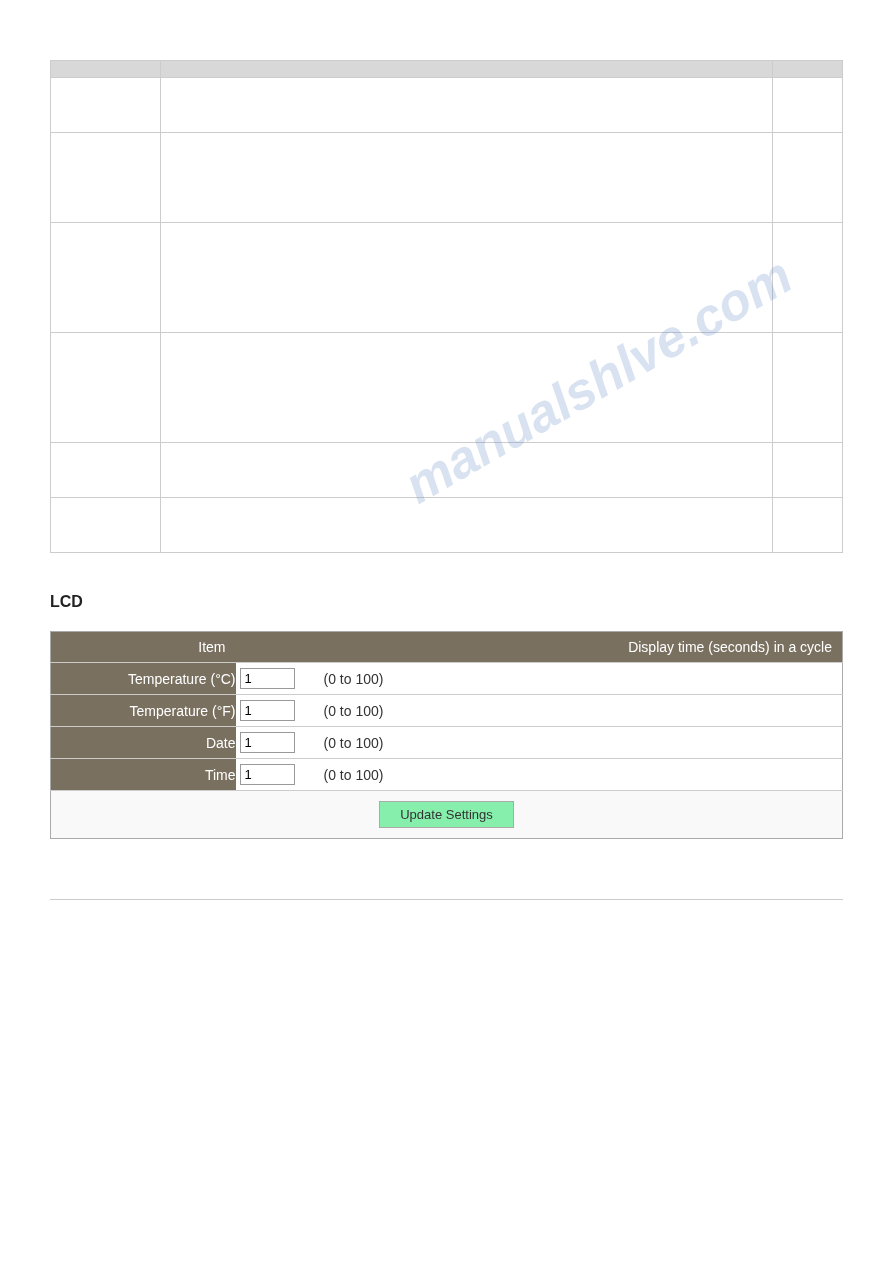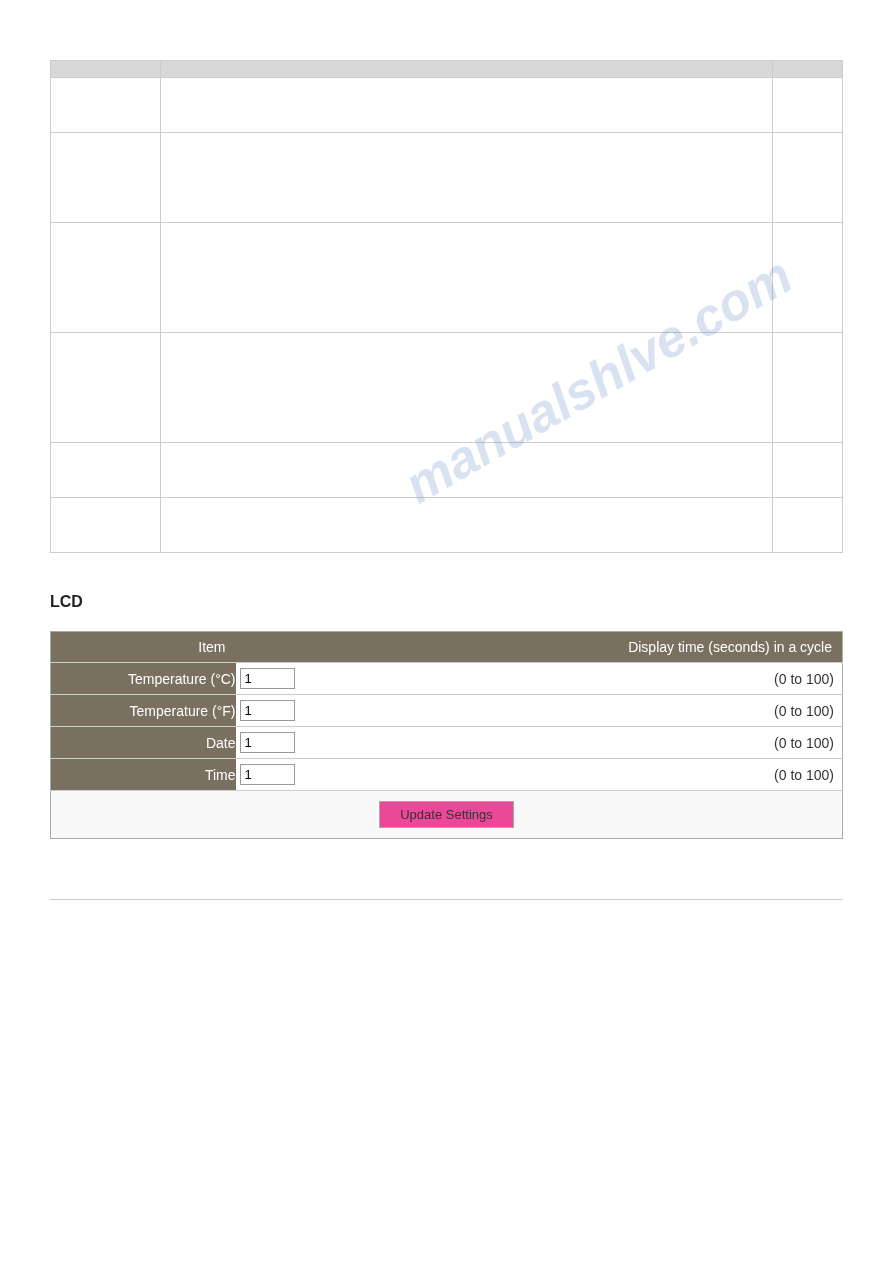--- a/index.html
+++ b/index.html
@@ -131,40 +131,39 @@
     }
 
     .lcd-table tbody tr td.input-cell {
       width: 80px;
       padding-left: 4px;
     }
 
     .lcd-table tbody tr td.range-cell {
       color: #333;
       font-size: 14px;
-      text-align: right;
     }
 
     .lcd-table tbody tr td input[type="text"] {
       width: 55px;
       border: 1px solid #999;
       padding: 2px 4px;
       font-size: 13px;
     }
 
     .lcd-table tfoot tr td {
       text-align: center;
       padding: 10px;
       background: #f9f9f9;
       border-top: 1px solid #ccc;
     }
 
     .update-btn {
       padding: 5px 20px;
-      background: #ec4899;
+      background: #86efac;
       border: 1px solid #aaa;
       cursor: pointer;
       font-size: 13px;
       color: #333;
     }
 
     .bottom-divider {
       border: none;
       border-top: 1px solid #ccc;
       margin-top: 60px;

